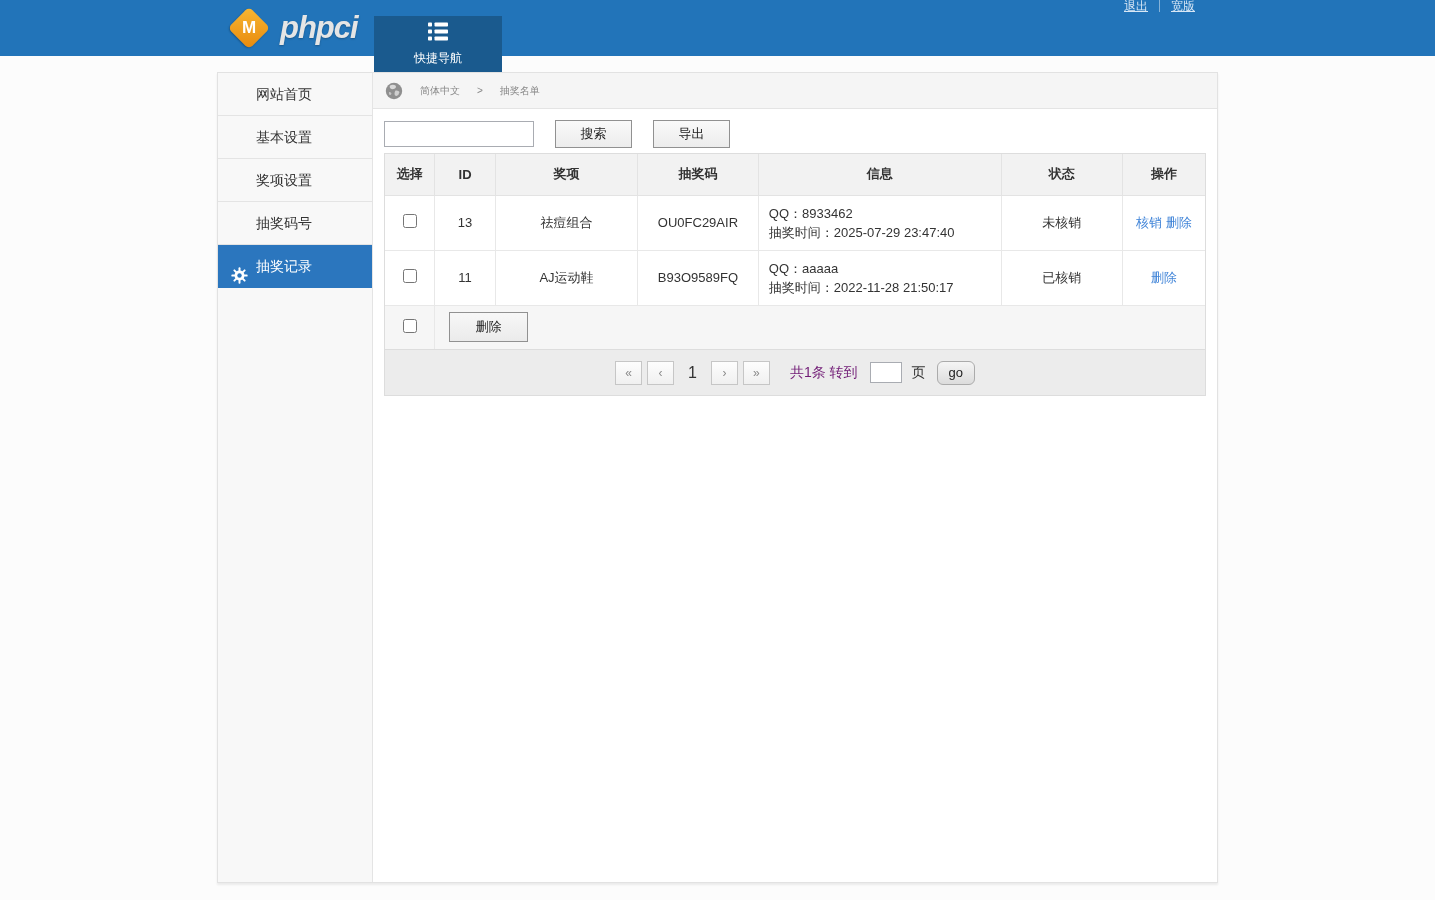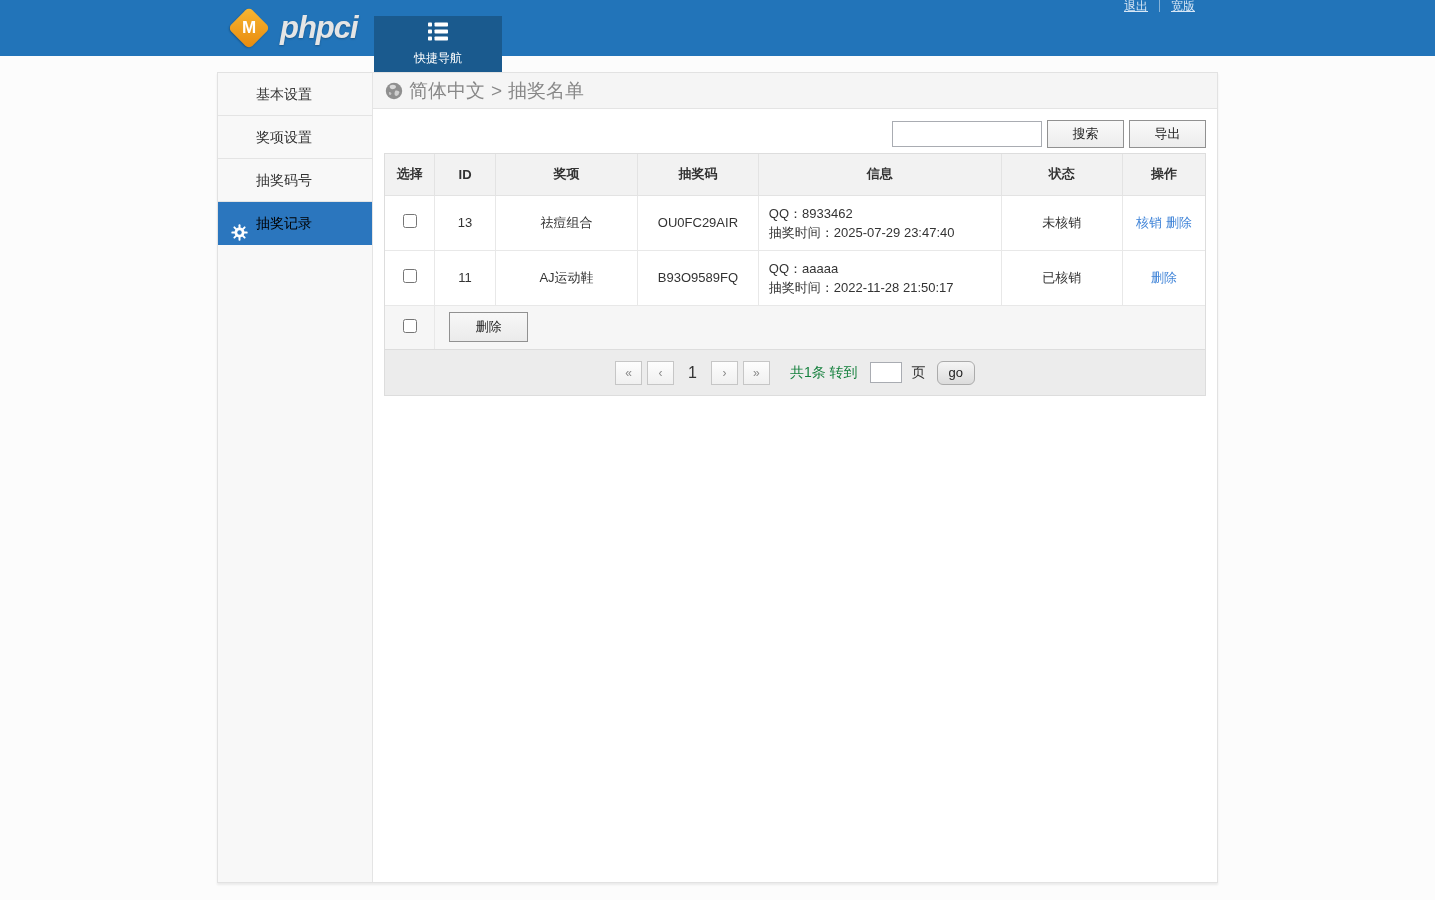--- a/index.html
+++ b/index.html
@@ -88,45 +88,45 @@
     border-bottom: 1px solid #e4e4e4;
     padding-left: 38px;
     font-size: 14px;
     color: #333;
     cursor: pointer;
     position: relative;
     white-space: nowrap;
   }
   .side-item.active {
     background: #2b76be;
-    color: #000000;
+    color: #ffffff;
     border-bottom-color: #2b76be;
   }
   .side-item .gear {
     position: absolute; left: 13px; top: 13px;
     width: 17px; height: 17px;
     display: none;
   }
   .side-item.active .gear { display: block; }
   
   .main { flex: 1; background: #fff; display: flex; flex-direction: column; }
   .breadcrumb {
     height: 36px;
     background: #f5f5f5;
     border-bottom: 1px solid #e4e4e4;
     display: flex; align-items: center;
     padding-left: 12px;
     color: #888;
-    font-size: 19px;
-    gap: 6px;
+    font-size: 10px;
+    gap: 17px;
   }
   .content { padding: 11px; }
   .toolbar {
-    display: flex; justify-content: flex-end; align-items: center;
-    gap: 5px;
+    display: flex; align-items: center;
+    gap: 21px;
     margin-bottom: 5px;
   }
   .search-input {
     width: 150px; height: 26px;
     border: 1px solid #a9acb2;
     padding: 0 5px;
     font-size: 13px;
     outline: none;
   }
   .tool-btn {
@@ -211,21 +211,21 @@
     font-size: 12px;
     cursor: pointer;
     font-family: inherit;
     line-height: 1;
   }
   .pg-current {
     font-size: 16px;
     color: #333;
     margin: 0 9px;
   }
-  .pg-total { font-size: 14px; color: #15803d; margin-left: 15px; }
+  .pg-total { font-size: 14px; color: #701a75; margin-left: 15px; }
   .pg-goto-input {
     width: 32px; height: 21px;
     border: 1px solid #a9acb2;
     margin: 0 5px 0 7px;
     text-align: center;
     outline: none;
   }
   .pg-suffix { font-size: 14px; color: #333; margin-right: 6px; }
   .pg-go-btn {
     height: 24px;
@@ -266,20 +266,23 @@
   </div>
   <div class="top-links">
     <a>退出</a>
     <a>宽版</a>
   </div>
 </div>
 
 <div class="container">
 
   <div class="sidebar">
+    <div class="side-item">
+      <span>网站首页</span>
+    </div>
     <div class="side-item">
       <span>基本设置</span>
     </div>
     <div class="side-item">
       <span>奖项设置</span>
     </div>
     <div class="side-item">
       <span>抽奖码号</span>
     </div>
     <div class="side-item active">

